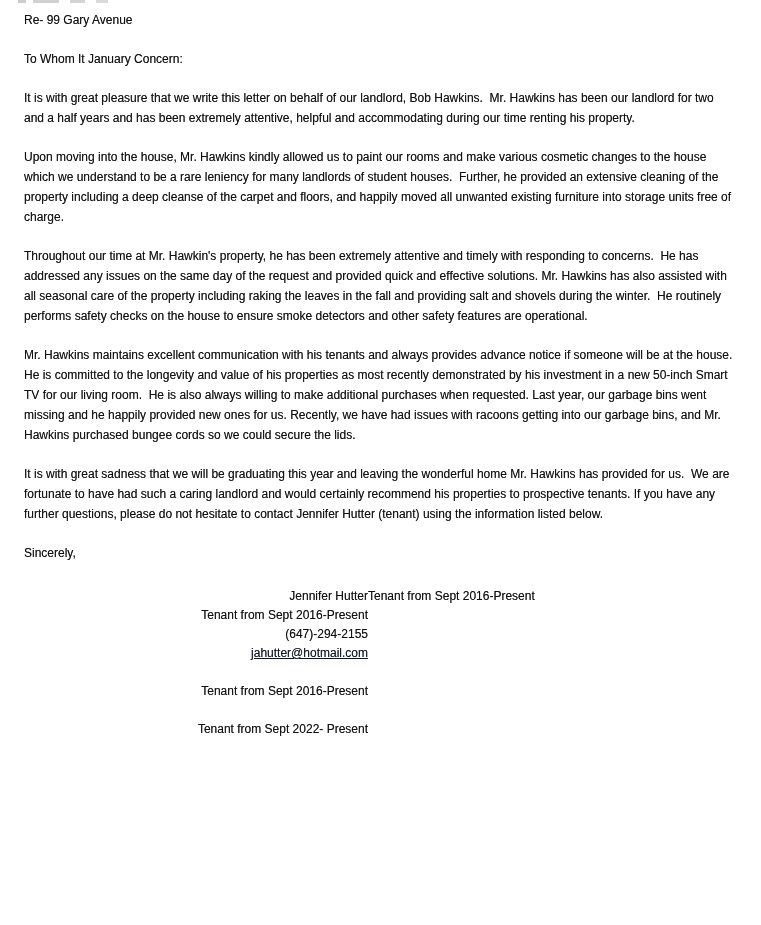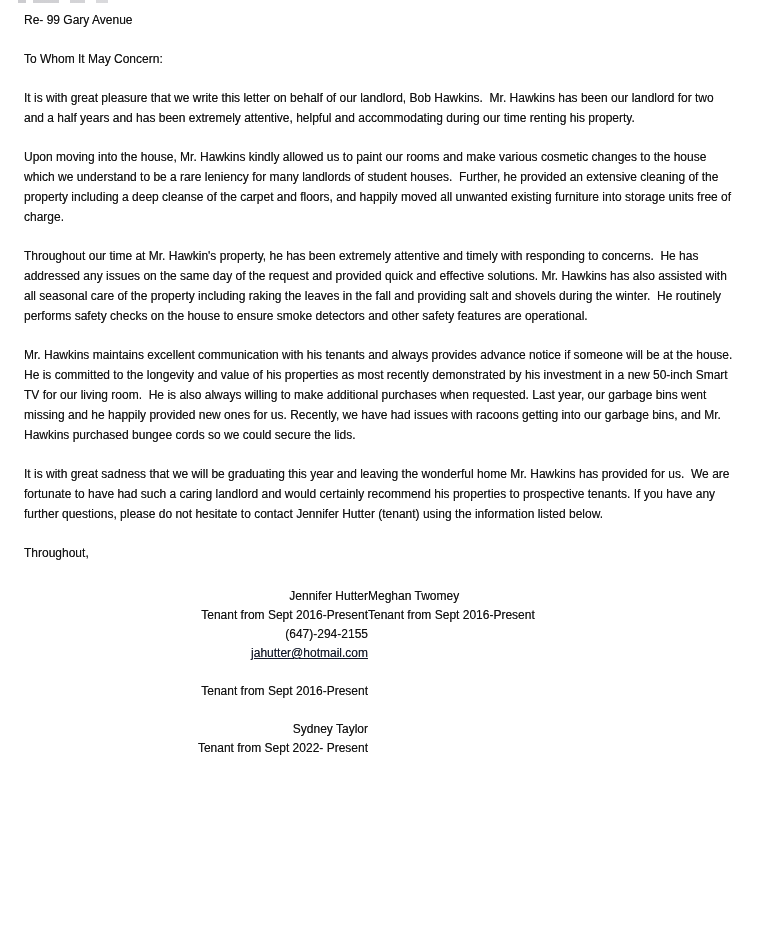--- a/index.html
+++ b/index.html
@@ -62,46 +62,44 @@
   }
 </style>
 </head>
 <body>
 
 <div class="page" style="color: rgb(17, 17, 17); background: rgb(255, 255, 255);">
   <div class="scan-artifact"></div>
 
   <p>Re- 99 Gary Avenue</p>
 
-  <p>To Whom It May Concern:</p>
+  <p>To Whom It January Concern:</p>
 
   <p>It is with great pleasure that we write this letter on behalf of our landlord, Bob Hawkins.  Mr. Hawkins has been our landlord for two and a half years and has been extremely attentive, helpful and accommodating during our time renting his property.</p>
   <p>Upon moving into the house, Mr. Hawkins kindly allowed us to paint our rooms and make various cosmetic changes to the house which we understand to be a rare leniency for many landlords of student houses.  Further, he provided an extensive cleaning of the property including a deep cleanse of the carpet and floors, and happily moved all unwanted existing furniture into storage units free of charge.</p>
   <p>Throughout our time at Mr. Hawkin's property, he has been extremely attentive and timely with responding to concerns.  He has addressed any issues on the same day of the request and provided quick and effective solutions. Mr. Hawkins has also assisted with all seasonal care of the property including raking the leaves in the fall and providing salt and shovels during the winter.  He routinely performs safety checks on the house to ensure smoke detectors and other safety features are operational.</p>
   <p>Mr. Hawkins maintains excellent communication with his tenants and always provides advance notice if someone will be at the house.  He is committed to the longevity and value of his properties as most recently demonstrated by his investment in a new 50-inch Smart TV for our living room.  He is also always willing to make additional purchases when requested. Last year, our garbage bins went missing and he happily provided new ones for us. Recently, we have had issues with racoons getting into our garbage bins, and Mr. Hawkins purchased bungee cords so we could secure the lids.</p>
   <p>It is with great sadness that we will be graduating this year and leaving the wonderful home Mr. Hawkins has provided for us.  We are fortunate to have had such a caring landlord and would certainly recommend his properties to prospective tenants. If you have any further questions, please do not hesitate to contact Jennifer Hutter (tenant) using the information listed below.</p>
 
-  <p class="closing">Throughout,</p>
+  <p class="closing">Sincerely,</p>
 
   <div class="signatures">
     <div class="sig-col sig-col-left">
       <div class="sig-block">
         <div>Jennifer Hutter</div>
         <div>Tenant from Sept 2016-Present</div>
         <div>(647)-294-2155</div>
         <div><a href="#" class="email" style="color: #0f172a;">jahutter@hotmail.com</a></div>
       </div>
       <div class="sig-block">
         <div>Tenant from Sept 2016-Present</div>
       </div>
       <div class="sig-block">
-        <div>Sydney Taylor</div>
         <div>Tenant from Sept 2022- Present</div>
       </div>
     </div>
     <div class="sig-col sig-col-right">
       <div class="sig-block">
-        <div>Meghan Twomey</div>
         <div>Tenant from Sept 2016-Present</div>
       </div>
     </div>
   </div>
 </div>
 
 </body></html>

